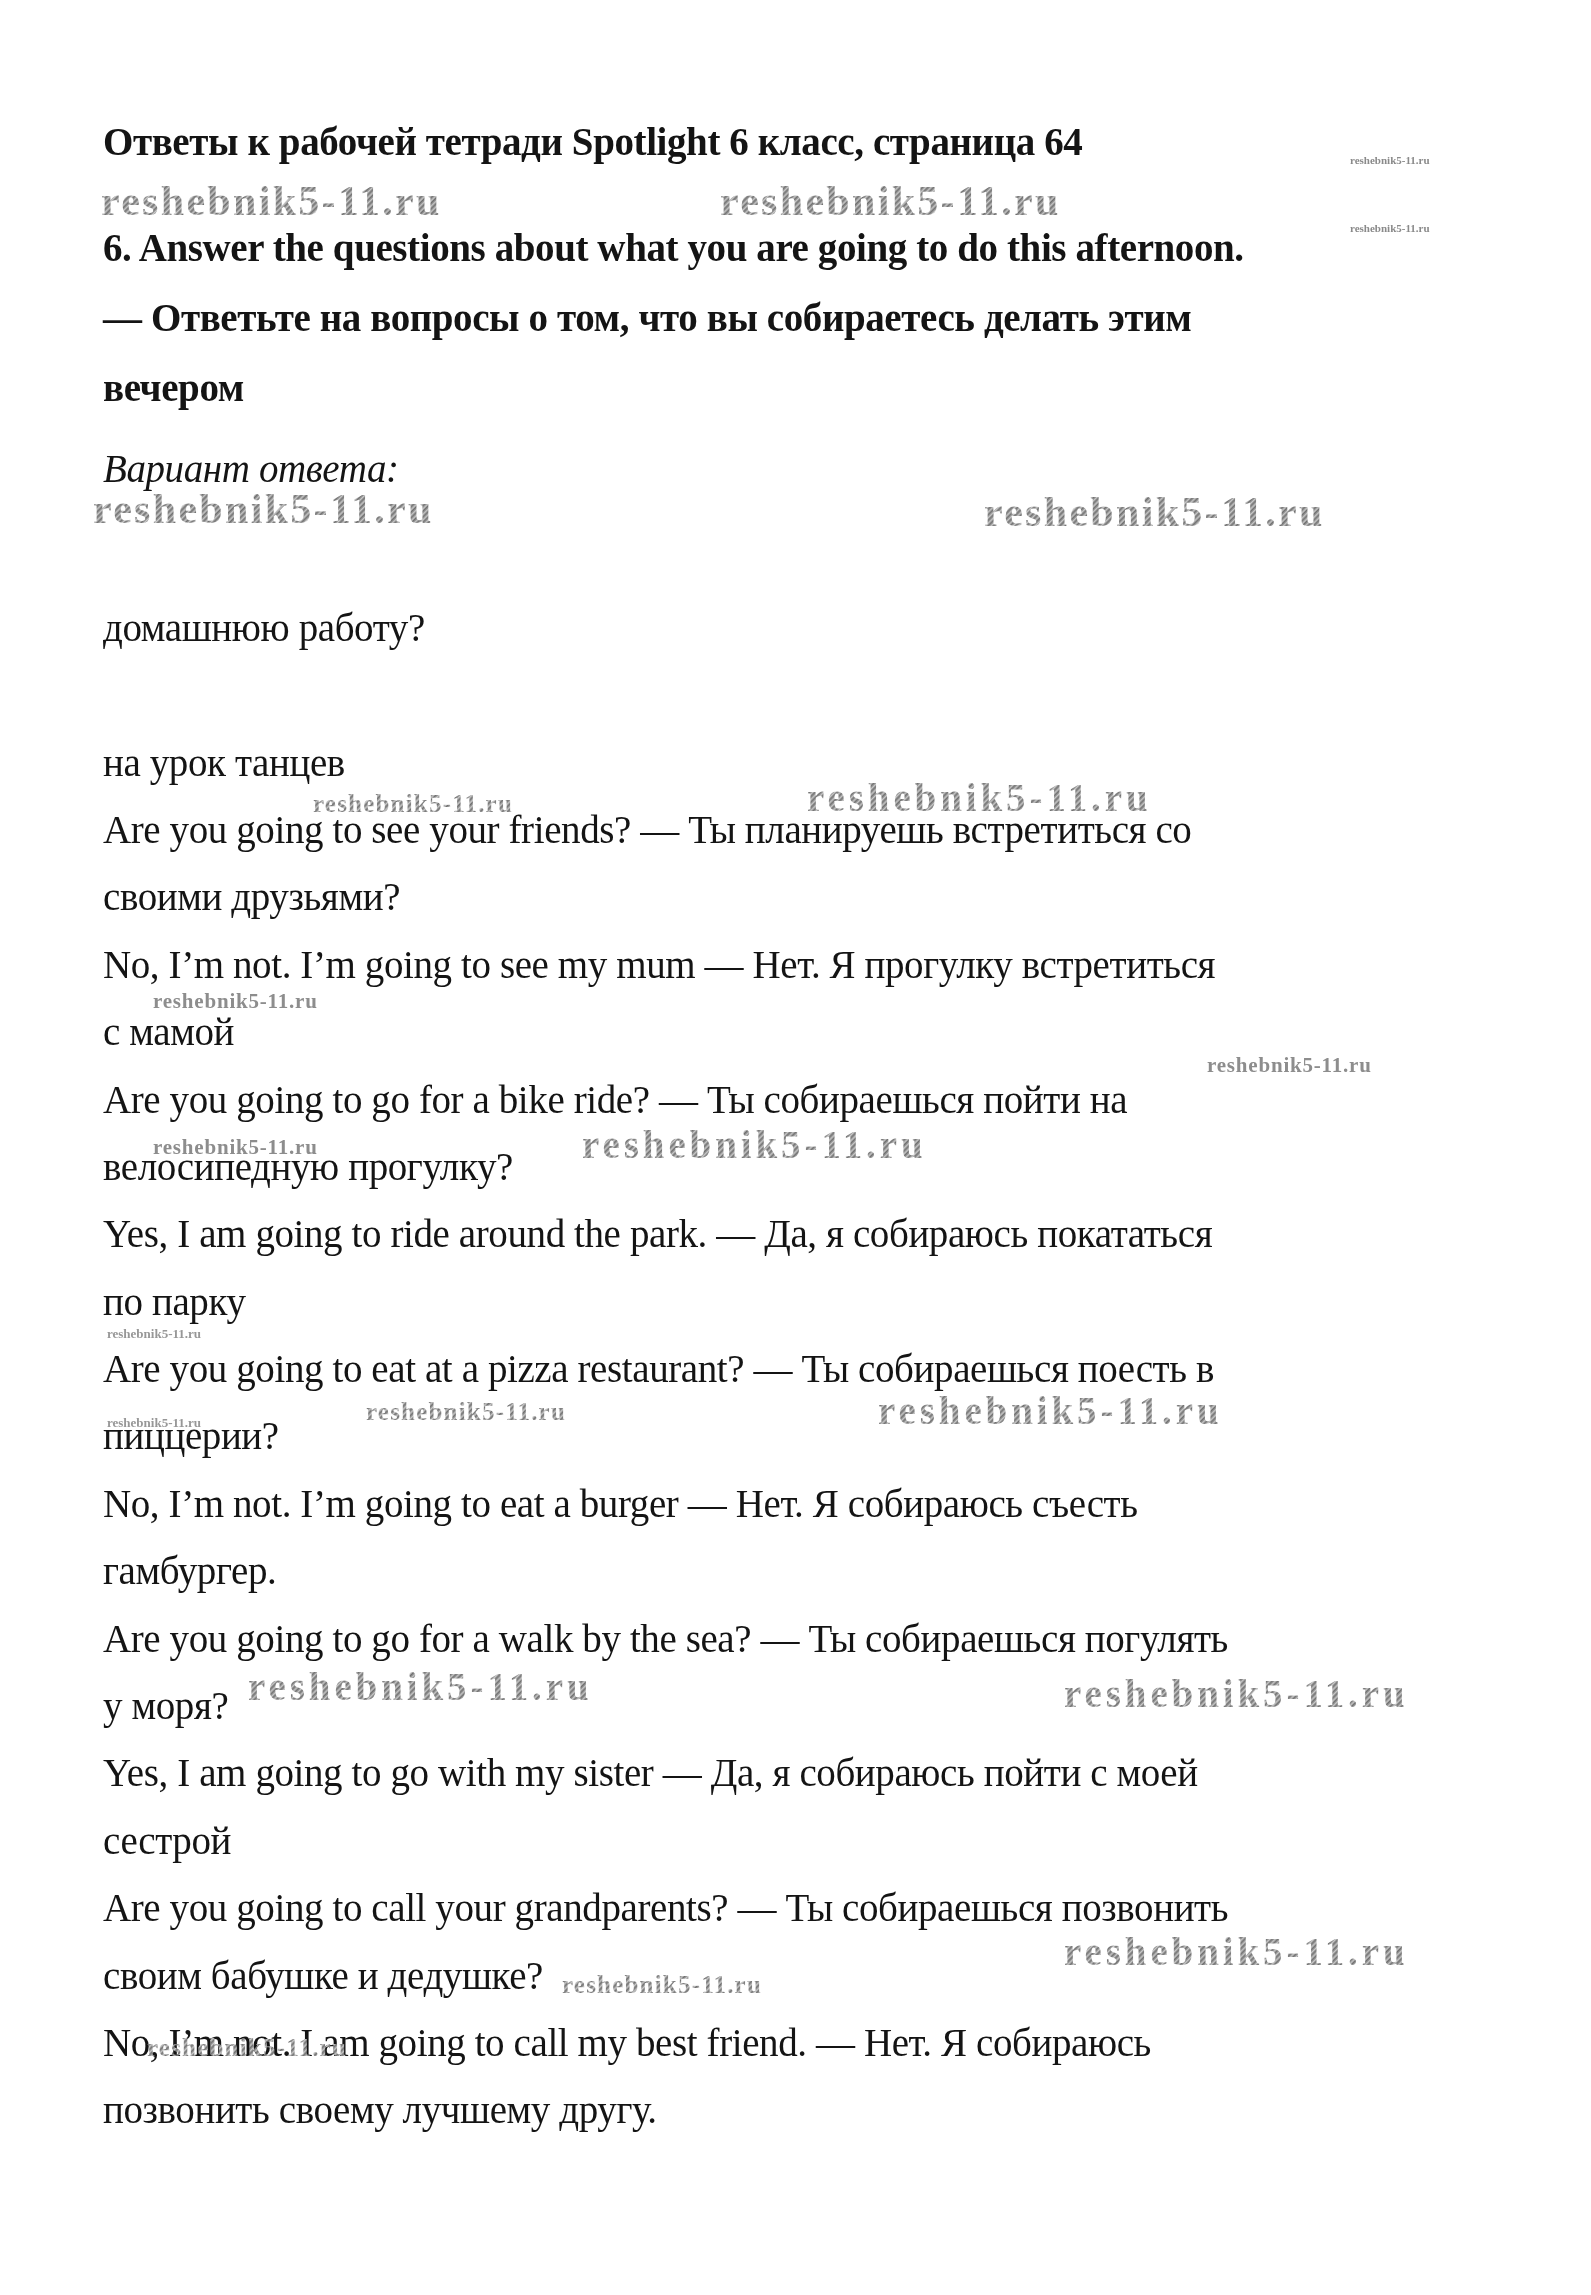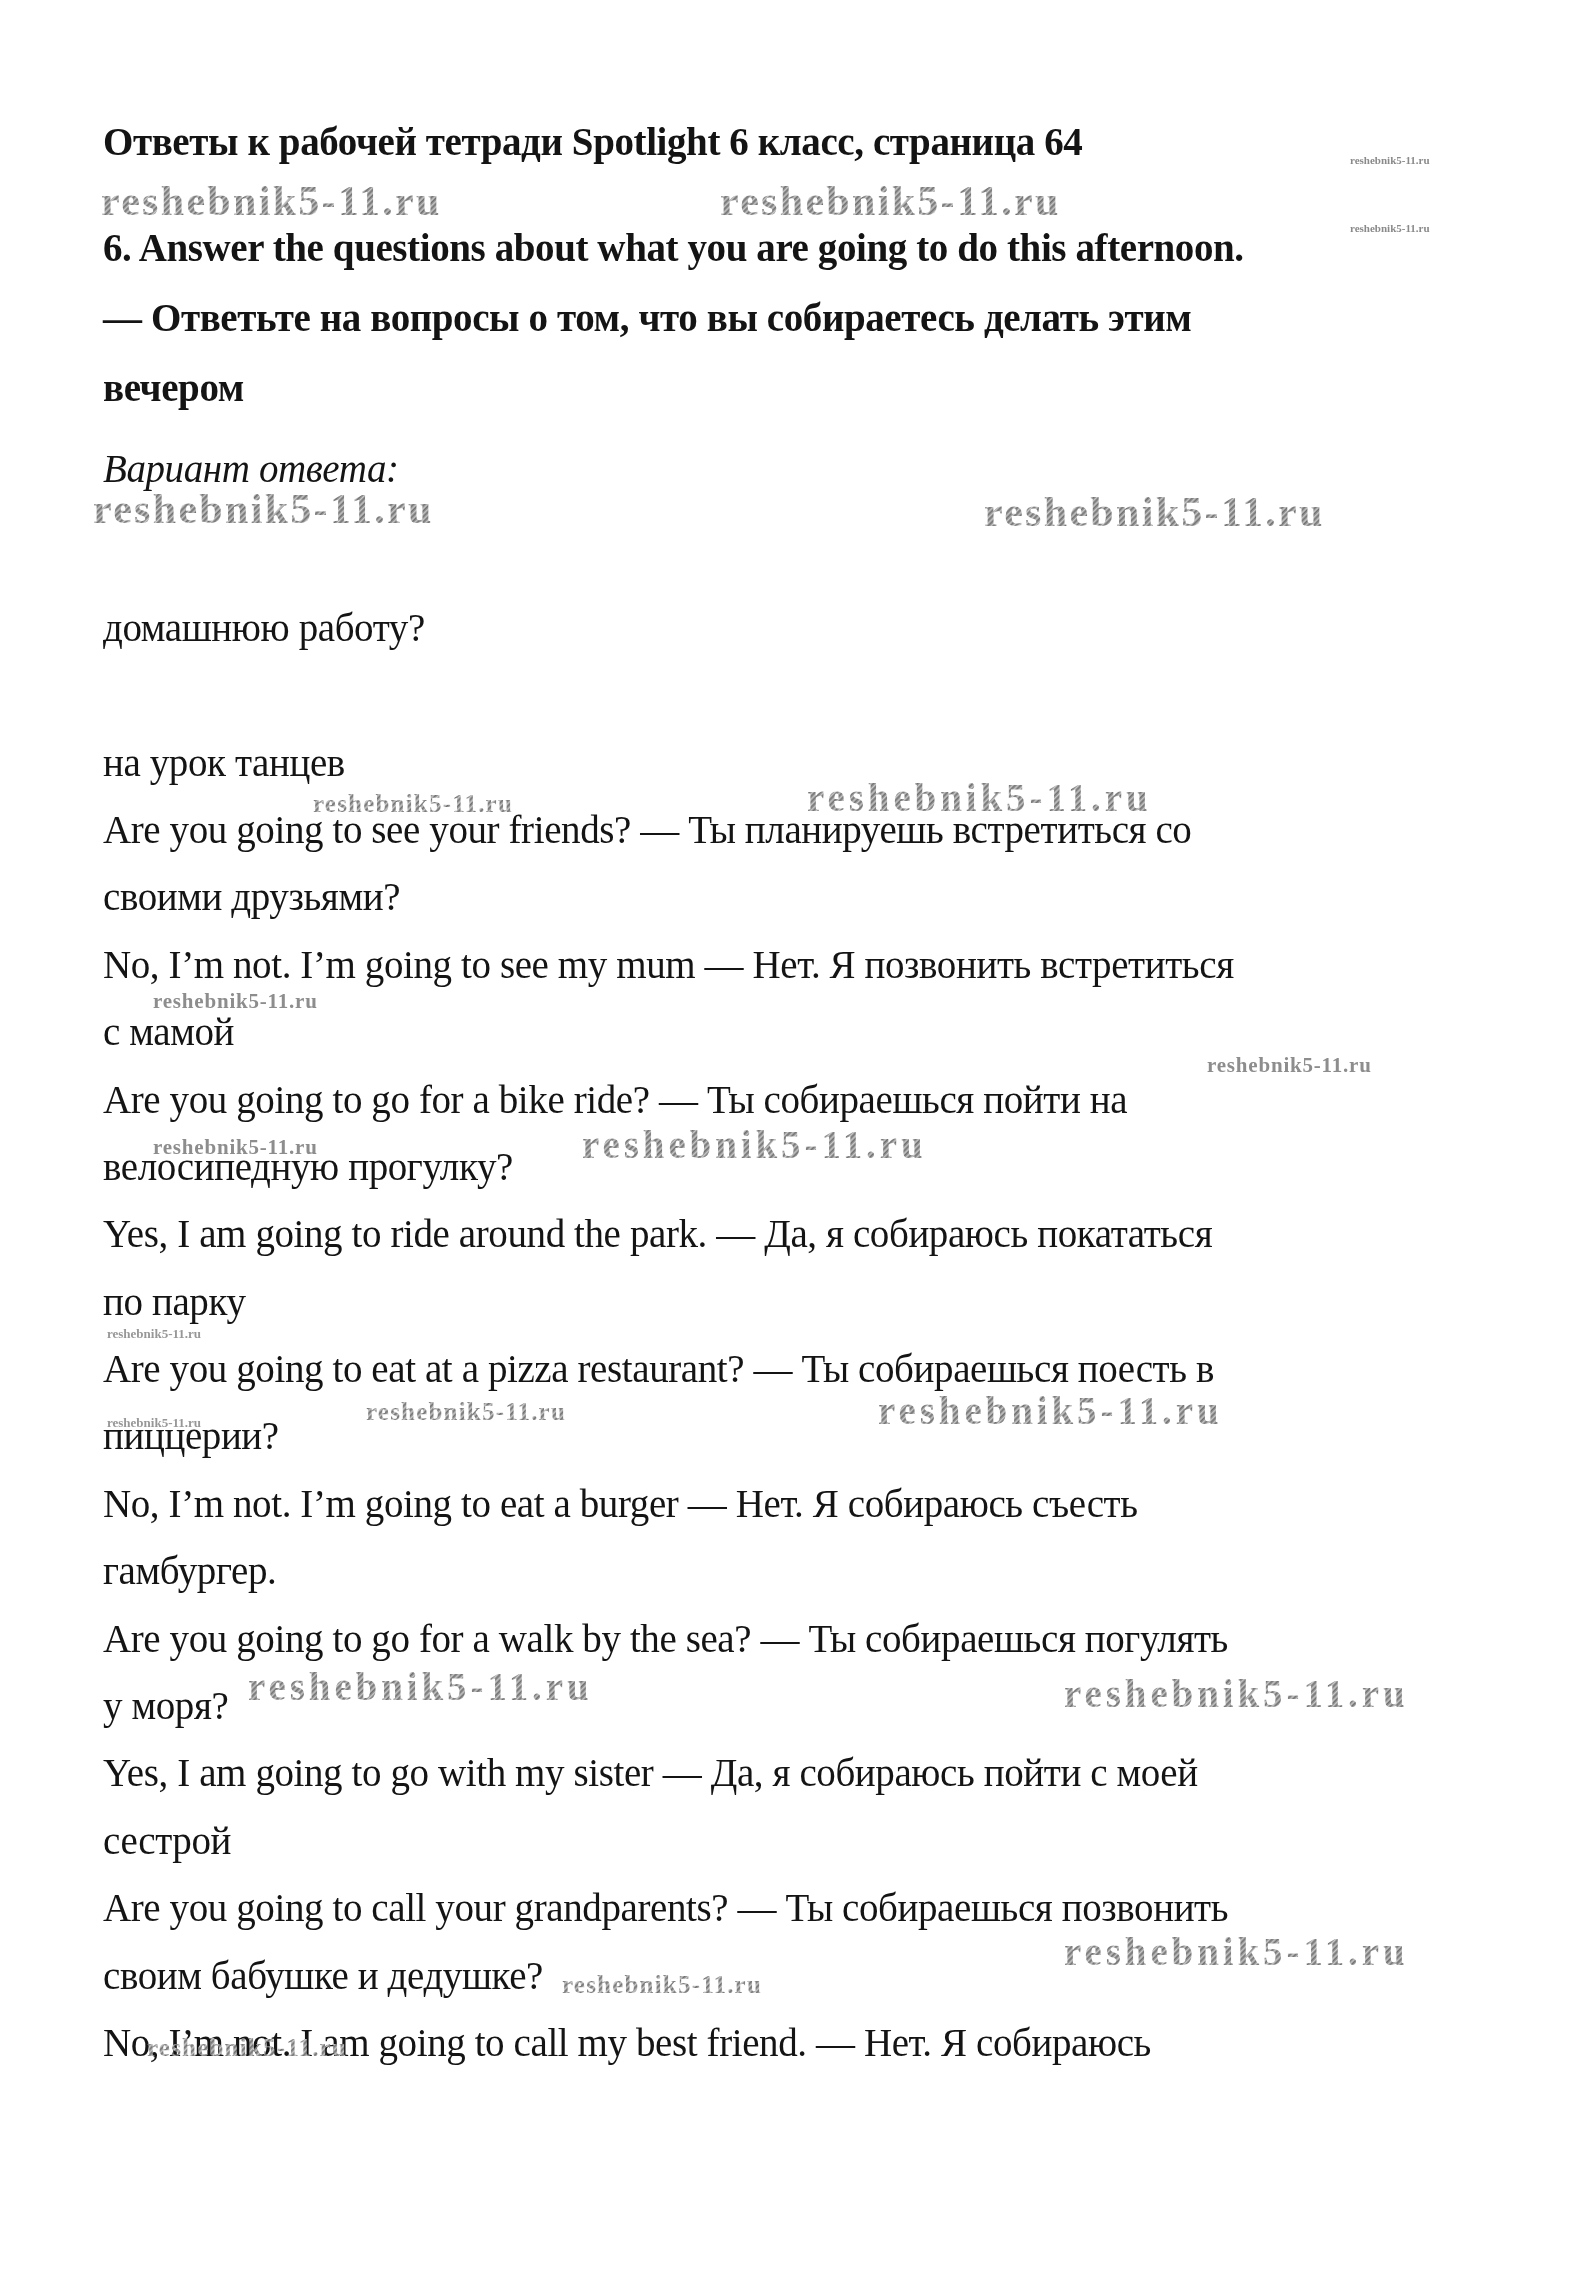--- a/index.html
+++ b/index.html
@@ -53,37 +53,38 @@
   <div class="t-line bold" style="top:122px">Ответы к рабочей тетради Spotlight 6 класс, страница 64</div>
   <div class="t-line bold" style="top:228px">6. Answer the questions about what you are going to do this afternoon.</div>
   <div class="t-line bold" style="top:298px">— Ответьте на вопросы о том, что вы собираетесь делать этим</div>
   <div class="t-line bold" style="top:368px">вечером</div>
   <div class="t-line italic" style="top:449px">Вариант ответа:</div>
 
   <div class="t-line" style="top:608px">домашнюю работу?</div>
   <div class="t-line" style="top:743px">на урок танцев</div>
   <div class="t-line" style="top:810px">Are you going to see your friends? — Ты планируешь встретиться со</div>
   <div class="t-line" style="top:877px">своими друзьями?</div>
-  <div class="t-line" style="top:945px">No, I’m not. I’m going to see my mum — Нет. Я позвонить встретиться</div>
+  <div class="t-line" style="top:945px">No, I’m not. I’m going to see my mum — Нет. Я прогулку встретиться</div>
   <div class="t-line" style="top:1012px">с мамой</div>
   <div class="t-line" style="top:1080px">Are you going to go for a bike ride? — Ты собираешься пойти на</div>
   <div class="t-line" style="top:1214px">Yes, I am going to ride around the park. — Да, я собираюсь покататься</div>
   <div class="t-line" style="top:1147px">велосипедную прогулку?</div>
   <div class="t-line" style="top:1282px">по парку</div>
   <div class="t-line" style="top:1349px">Are you going to eat at a pizza restaurant? — Ты собираешься поесть в</div>
   <div class="t-line" style="top:1416px">пиццерии?</div>
   <div class="t-line" style="top:1484px">No, I’m not. I’m going to eat a burger — Нет. Я собираюсь съесть</div>
   <div class="t-line" style="top:1551px">гамбургер.</div>
   <div class="t-line" style="top:1619px">Are you going to go for a walk by the sea? — Ты собираешься погулять</div>
   <div class="t-line" style="top:1686px">у моря?</div>
   <div class="t-line" style="top:1753px">Yes, I am going to go with my sister — Да, я собираюсь пойти с моей</div>
   <div class="t-line" style="top:1821px">сестрой</div>
   <div class="t-line" style="top:1956px">своим бабушке и дедушке?</div>
   <div class="t-line" style="top:1888px">Are you going to call your grandparents? — Ты собираешься позвонить</div>
   <div class="t-line" style="top:2023px">No, I’m not. I am going to call my best friend. — Нет. Я собираюсь</div>
+  <div class="t-line" style="top:2090px">позвонить своему лучшему другу.</div>
 
   <div class="wm wm-xxs" style="left:1350px; top:155px">reshebnik5-11.ru</div>
   <div class="wm wm-xl" style="left:101px;  top:180px">reshebnik5-11.ru</div>
   <div class="wm wm-xl" style="left:720px;  top:180px">reshebnik5-11.ru</div>
   <div class="wm wm-xxs" style="left:1350px; top:223px">reshebnik5-11.ru</div>
   <div class="wm wm-xl" style="left:93px;  top:488px">reshebnik5-11.ru</div>
   <div class="wm wm-xl" style="left:984px; top:491px">reshebnik5-11.ru</div>
   <div class="wm wm-md" style="left:313px;  top:791px">reshebnik5-11.ru</div>
   <div class="wm wm-lg" style="left:807px; top:778px">reshebnik5-11.ru</div>
   <div class="wm wm-sm" style="left:153px;  top:991px">reshebnik5-11.ru</div>

